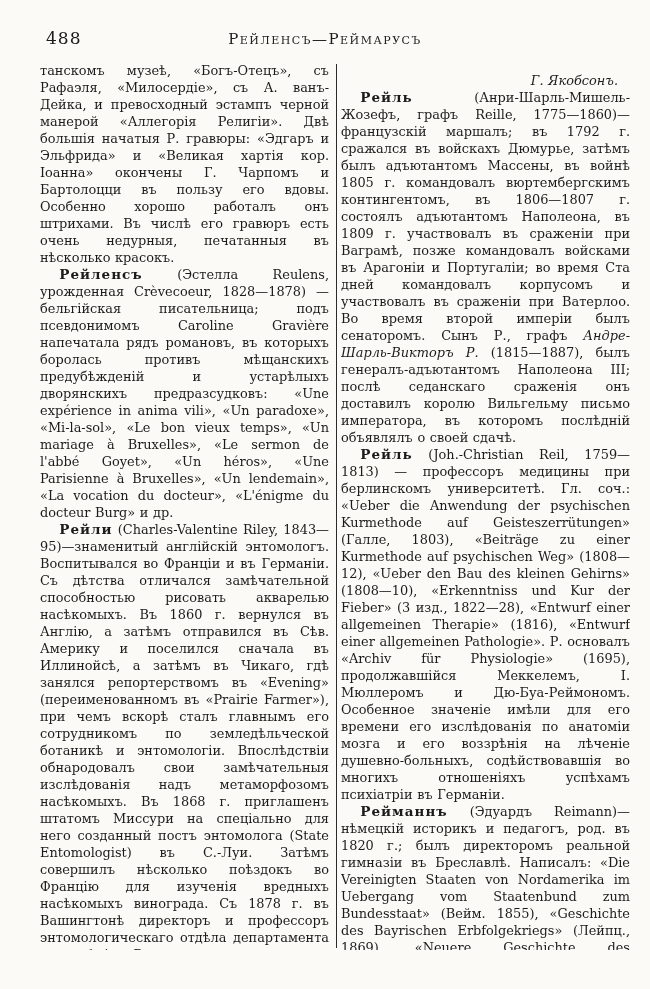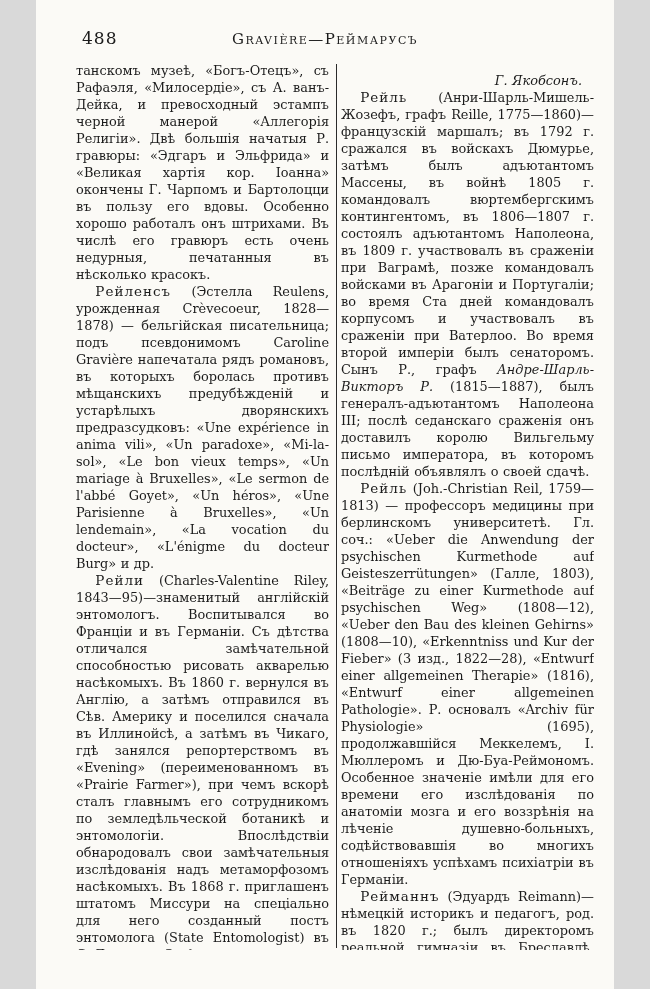--- a/index.html
+++ b/index.html
@@ -1,18 +1,18 @@
 <!DOCTYPE html>
 <html><head>
 <meta charset="utf-8">
 <style>
   html, body { margin: 0; padding: 0; background: #d9d9d9; }
   .page {
     position: relative;
-    width: 578px;
+    width: 650px;
     height: 989px;
     margin: 0 auto;
     background: #fbfaf6;
     color: #1b1b1b;
     font-family: "DejaVu Serif", "Liberation Serif", serif;
     overflow: hidden;
     box-sizing: border-box;
   }
   .header {
     position: relative;
@@ -53,40 +53,40 @@
   }
   p {
     margin: 0;
     text-align: justify;
     font-size: 12.9px;
     line-height: 17px;
     word-spacing: 0.5px;
   }
   p.entry { text-indent: 1.5em; }
   .head {
-    font-weight: normal;
+    font-weight: bold;
     letter-spacing: 1px;
     font-size: 13.5px;
   }
   .signature {
     text-align: right;
     font-style: italic;
     padding-right: 12px;
     margin-top: 10px;
   }
   .ital { font-style: italic; }
 </style>
 </head>
 <body>
 
 <div class="page">
 
   <div class="header">
     <div class="page-num">488</div>
-    <div class="running-title">Gravière—Реймарусъ</div>
+    <div class="running-title">Рейленсъ—Реймарусъ</div>
   </div>
 
   <div class="columns">
 
     <div class="col">
       <p class="cont">танскомъ музеѣ, «Богъ-Отецъ», съ Рафаэля, «Милосердіе», съ А. ванъ-Дейка, и превосходный эстампъ черной манерой «Аллегорія Религіи». Двѣ большія начатыя Р. гравюры: «Эдгаръ и Эльфрида» и «Великая хартія кор. Іоанна» окончены Г. Чарпомъ и Бартолоцци въ пользу его вдовы. Особенно хорошо работалъ онъ штрихами. Въ числѣ его гравюръ есть очень недурныя, печатанныя въ нѣсколько красокъ.</p>
       <p class="entry"><b class="head">Рейленсъ</b><span> (Эстелла Reulens, урожденная Crèvecoeur, 1828—1878) — бельгійская писательница; подъ псевдонимомъ Caroline Gravière напечатала рядъ романовъ, въ которыхъ боролась противъ мѣщанскихъ предубѣжденій и устарѣлыхъ дворянскихъ предразсудковъ: «Une expérience in anima vili», «Un paradoxe», «Mi-la-sol», «Le bon vieux temps», «Un mariage à Bruxelles», «Le sermon de l'abbé Goyet», «Un héros», «Une Parisienne à Bruxelles», «Un lendemain», «La vocation du docteur», «L'énigme du docteur Burg» и др.</span></p>
       <p class="entry"><b class="head">Рейли</b><span> (Charles-Valentine Riley, 1843—95)—знаменитый англійскій энтомологъ. Воспитывался во Франціи и въ Германіи. Съ дѣтства отличался замѣчательной способностью рисовать акварелью насѣкомыхъ. Въ 1860 г. вернулся въ Англію, а затѣмъ отправился въ Сѣв. Америку и поселился сначала въ Иллинойсѣ, а затѣмъ въ Чикаго, гдѣ занялся репортерствомъ въ «Evening» (переименованномъ въ «Prairie Farmer»), при чемъ вскорѣ сталъ главнымъ его сотрудникомъ по земледѣльческой ботаникѣ и энтомологіи. Впослѣдствіи обнародовалъ свои замѣчательныя изслѣдованія надъ метаморфозомъ насѣкомыхъ. Въ 1868 г. приглашенъ штатомъ Миссури на спеціально для него созданный постъ энтомолога (State Entomologist) въ С.-Луи. Затѣмъ совершилъ нѣсколько поѣздокъ во Францію для изученія вредныхъ насѣкомыхъ винограда. Съ 1878 г. въ Вашингтонѣ директоръ и профессоръ энтомологическаго отдѣла департамента земледѣлія. Р. считается однимъ изъ лучшихъ знатоковъ вредныхъ насѣкомыхъ. Ему принадлежитъ заслуга примѣненія паразитовъ вредныхъ насѣкомыхъ въ борьбѣ съ ними. Число научныхъ работъ Р. колоссально: по списку, изданному вашингтонскимъ департаментомъ земледѣлія въ 1890 г., число работъ за періодъ 1863—89 гг. равнялось 1554. Многія изъ нихъ вышли отдѣльнымъ изданіемъ, но большинство опубликовано главнымъ образомъ въ журналахъ: «Prairie Farmer», «Annual Report of the Entomologist», «Amer. Assoc. Advanc. science», «Trans. S.-Louis Acad. science», «Biol. Soc. Washington», «Ann. Rep. Missouri Bot. garden», «Scient. Amer.», «Amer. Entomologist», «Insect Life» (послѣдній основалъ и редактировалъ Р.). Болѣе крупныя работы перечислены въ «Annales Soc. Entom. France», LXV, 1896, стр. 634—640. Главнѣйшіе труды Р.: «The Cotton Worm» (Вашингт., 1880), «Hypermetamorphose» («Tr. Ac. St.-Louis», III, 1877), «Orthoptera» («Standart Nat. Hist.», II, 1884, Бостонъ), «Parasitic and predaceous Insects in applied entomology» («Ins. Life», VI, 1893), «Direction for collecting a. preserving Insects» («Bull. U. S. Mus.», № 39,</span></p>
     </div>
 

